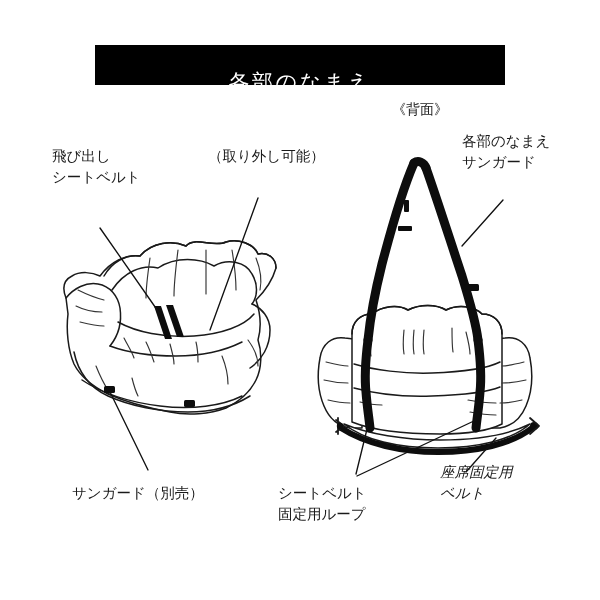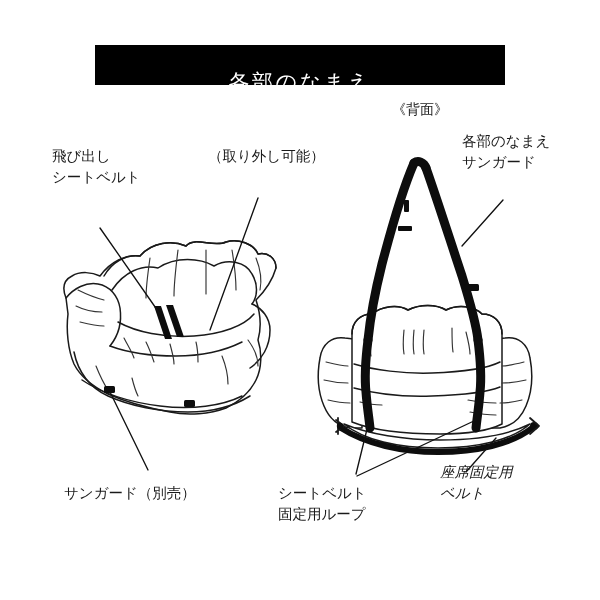--- a/index.html
+++ b/index.html
@@ -51,21 +51,21 @@
     line-height: 1.42;
     color: #1a1a1a;
     white-space: nowrap;
   }
   .label .ln { display: block; }
 
   #label-view-rear       { left: 392px; top: 100px; font-size: 14px; text-align: center; }
   #label-leash           { left: 52px;  top: 146px; }
   #label-cushion         { left: 208px; top: 146px; }
   #label-headrest-belt   { left: 462px; top: 131px; }
-  #label-sunguard-loop   { left: 64px;  top: 483px; }
+  #label-sunguard-loop   { left: 72px;  top: 483px; }
   #label-seatbelt-loop   { left: 278px; top: 483px; }
   #label-seat-fix-belt   { left: 440px; top: 462px; font-style: italic; }
 
   
   #art-layer {
     position: absolute;
     left: 0;
     top: 0;
     width: 600px;
     height: 600px;

